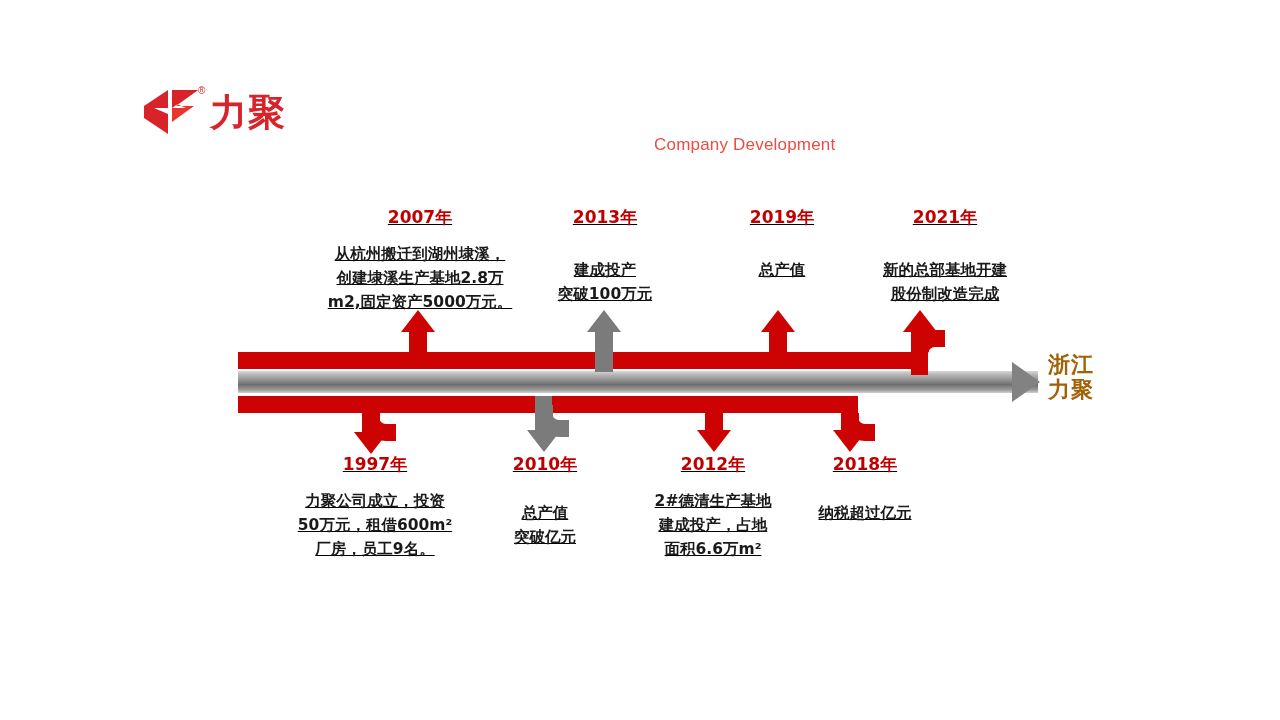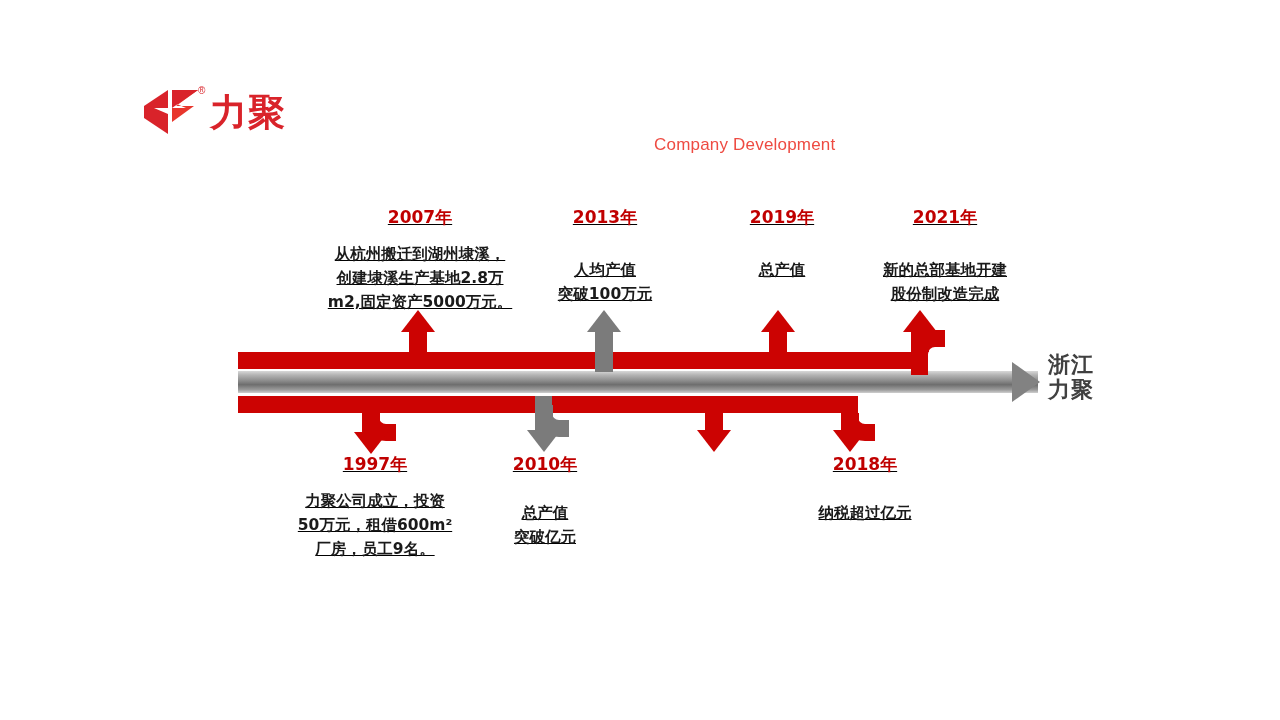--- a/index.html
+++ b/index.html
@@ -38,21 +38,21 @@
   .bar-gray{
     position:absolute;left:238px;top:371px;width:800px;height:22px;
     background:linear-gradient(to bottom,#d8d8d8 0%,#b4b4b4 18%,#8b8b8b 45%,#6e6e6e 62%,#9a9a9a 85%,#cfcfcf 100%);
   }
   .gray-head{
     position:absolute;left:1012px;top:362px;width:0;height:0;
     border-top:20px solid transparent;border-bottom:20px solid transparent;
     border-left:28px solid #828282;
   }
   .endlabel{
-    position:absolute;left:1048px;top:352px;font-size:22px;font-weight:bold;color:#404040;
+    position:absolute;left:1048px;top:352px;font-size:22px;font-weight:bold;color:#a16207;
     line-height:25px;letter-spacing:1px;font-family:"DejaVu Sans",sans-serif;
   }
 
   
   .branch-up{position:absolute;width:18px;background:#cc0302;}
   .branch-up.gray{background:#7b7b7b;}
   .arrow-up{
     position:absolute;width:0;height:0;
     border-left:17px solid transparent;border-right:17px solid transparent;
     border-bottom:22px solid #cc0302;
@@ -150,21 +150,21 @@
     <div class="ev-desc" style="margin-top:14px;">
       <div>从杭州搬迁到湖州埭溪，</div>
       <div>创建埭溪生产基地2.8万</div>
       <div>m2,固定资产5000万元。</div>
     </div>
   </div>
 
   <div class="ev" style="left:520px;top:206px;width:170px;">
     <div class="ev-year">2013年</div>
     <div class="ev-desc" style="margin-top:30px;">
-      <div>人均产值</div>
+      <div>建成投产</div>
       <div>突破100万元</div>
     </div>
   </div>
 
   <div class="ev" style="left:697px;top:206px;width:170px;">
     <div class="ev-year">2019年</div>
     <div class="ev-desc" style="margin-top:30px;">
       <div>总产值</div>
     </div>
   </div>
@@ -187,20 +187,28 @@
   </div>
 
   <div class="ev" style="left:475px;top:453px;width:140px;">
     <div class="ev-year">2010年</div>
     <div class="ev-desc" style="margin-top:26px;">
       <div>总产值</div>
       <div>突破亿元</div>
     </div>
   </div>
 
+  <div class="ev" style="left:638px;top:453px;width:150px;">
+    <div class="ev-year">2012年</div>
+    <div class="ev-desc" style="margin-top:14px;">
+      <div>2#德清生产基地</div>
+      <div>建成投产，占地</div>
+      <div>面积6.6万m²</div>
+    </div>
+  </div>
 
   <div class="ev" style="left:790px;top:453px;width:150px;text-align:center;">
     <div class="ev-year">2018年</div>
     <div class="ev-desc" style="margin-top:26px;">
       <div>纳税超过亿元</div>
     </div>
   </div>
 
 </div>
 

